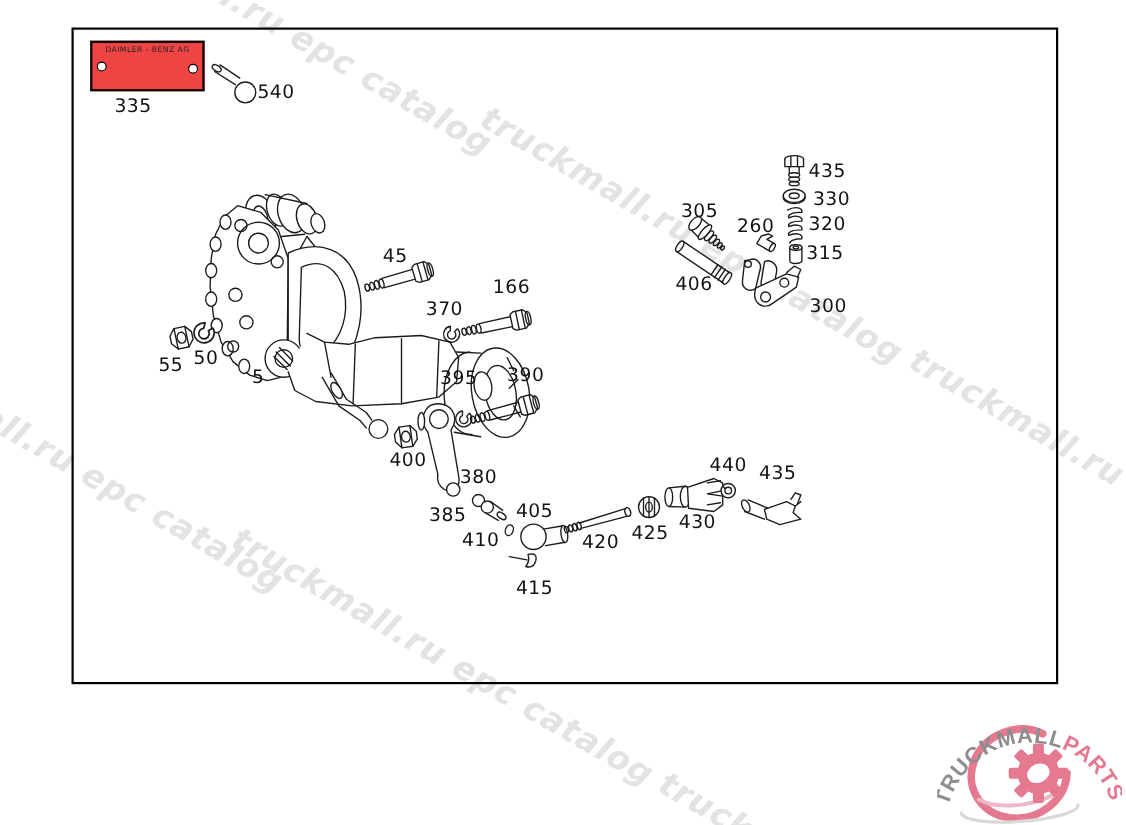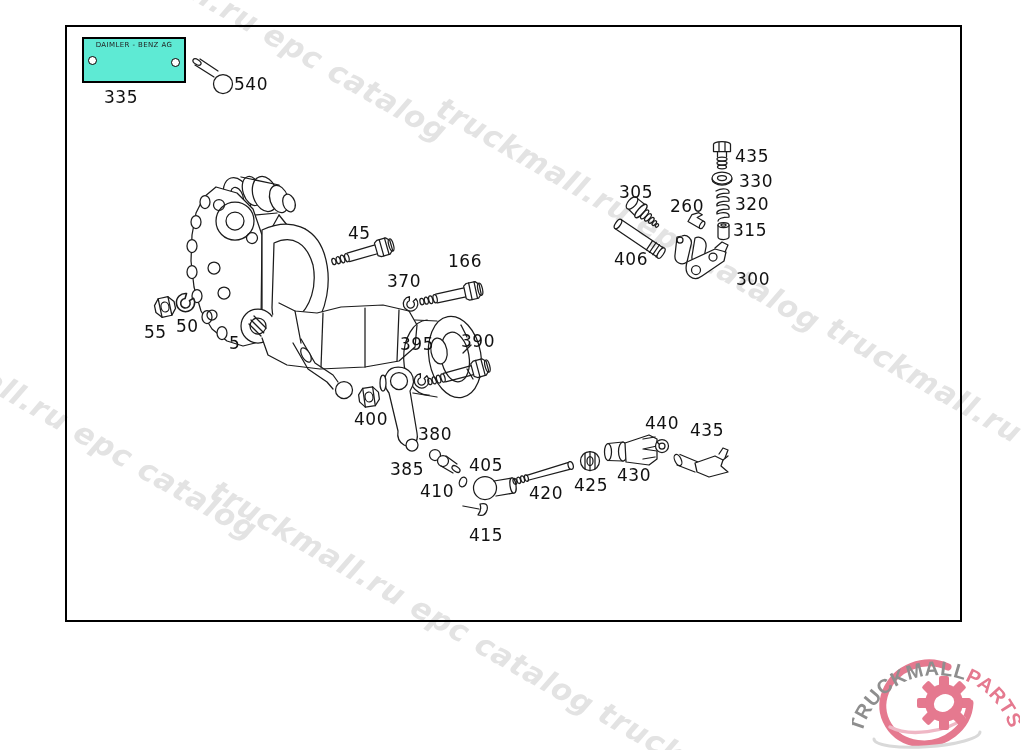--- a/index.html
+++ b/index.html
@@ -10,21 +10,21 @@
       transform:rotate(30deg);transform-origin:0 0;white-space:nowrap;
       letter-spacing:1px;pointer-events:none;}
   
   #frame{position:absolute;left:65px;top:25px;width:893px;height:593px;
          border:2px solid #000;background:transparent;}
   
   #drawing{position:absolute;left:65px;top:25px;width:895px;height:595px;}
   #drawing *{stroke:#1c1c1c;stroke-width:1.25;fill:none;stroke-linecap:round;stroke-linejoin:round;}
   #drawing .f{fill:#ffffff;}
   
-  #plate{position:absolute;left:82px;top:37px;width:100px;height:42px;border:2px solid #000;background:#5eead4;}
+  #plate{position:absolute;left:82px;top:37px;width:100px;height:42px;border:2px solid #000;background:#ef4444;}
   #plate .plate-text{position:absolute;left:0;right:0;top:2px;text-align:center;
        font-size:7px;letter-spacing:.4px;color:#222;white-space:nowrap;}
   .plate-hole{position:absolute;width:7px;height:7px;border:1.3px solid #000;border-radius:50%;background:#fff;}
   #plate-hole-l{left:4px;top:17px;}
   #plate-hole-r{right:4px;top:19px;}
   
   .part-label{position:absolute;font-size:17px;color:#111;letter-spacing:.5px;white-space:nowrap;}
   
   #logo{position:absolute;left:852px;top:645px;width:168px;height:105px;}
 </style>

